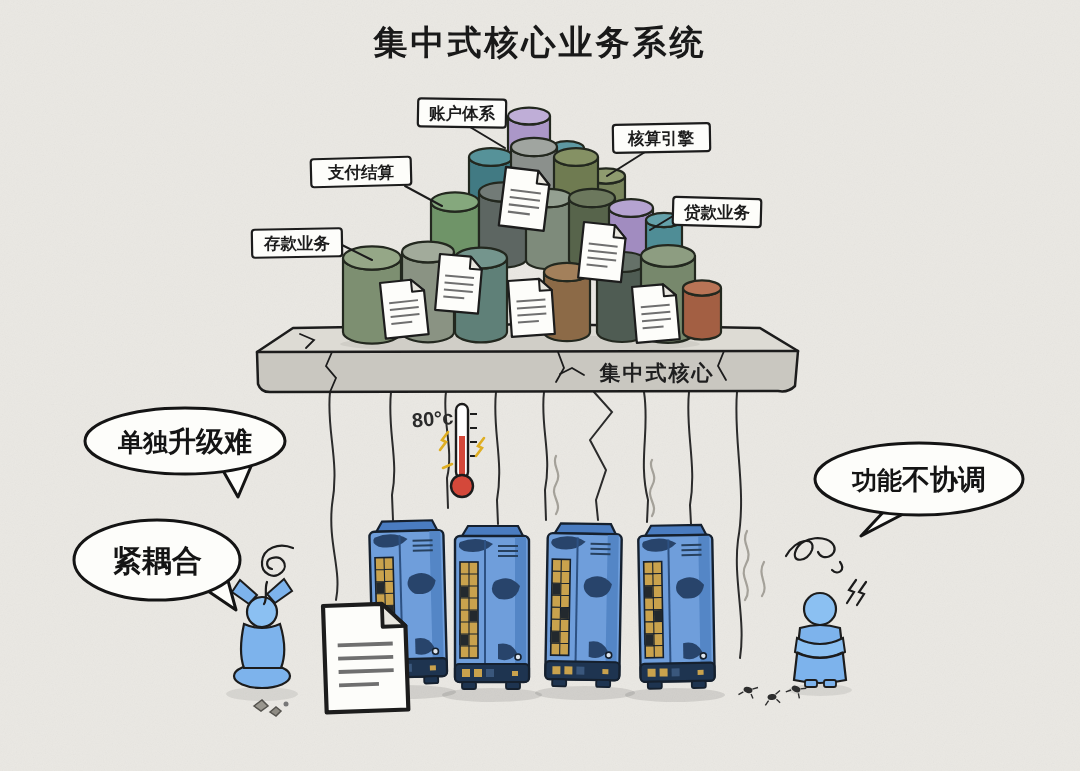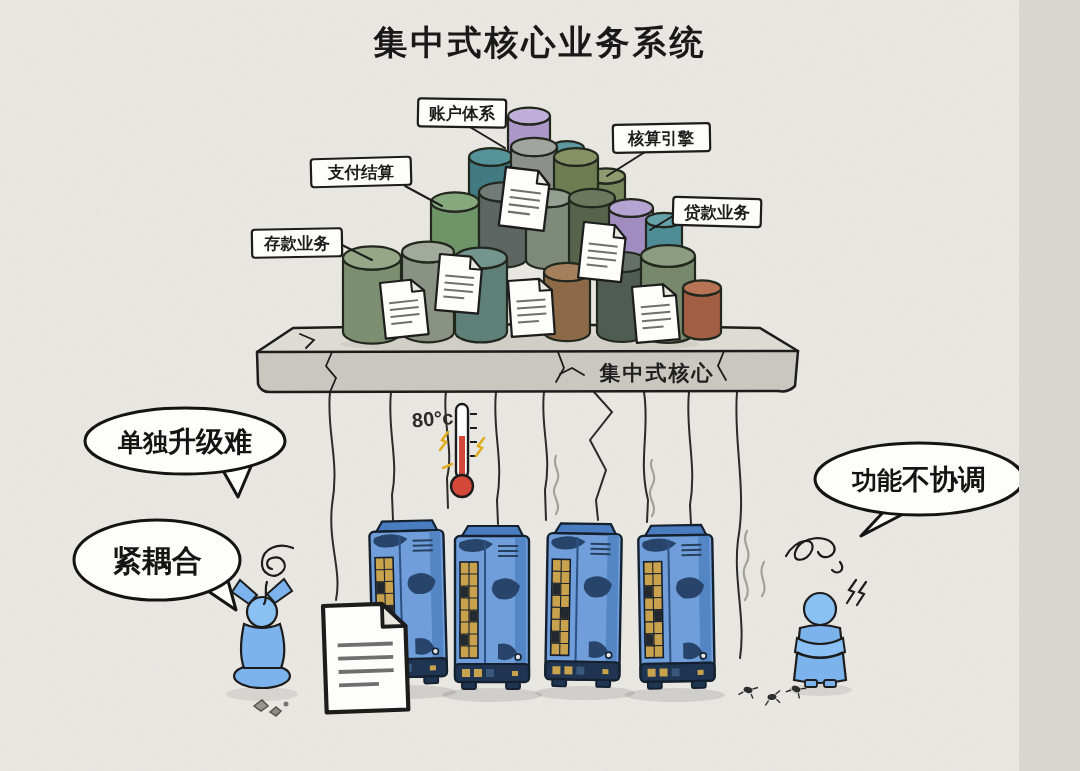--- a/index.html
+++ b/index.html
@@ -1,17 +1,17 @@
 <!DOCTYPE html>
 <html><head>
 <meta charset="utf-8">
 <style>
   html,body{margin:0;padding:0;}
   body{background:#d8d6d1;font-family:"Liberation Sans",sans-serif;}
-  .stage{position:relative;width:980px;height:771px;background:#84cc16;overflow:hidden;padding-left:39px;}
+  .stage{position:relative;width:1080px;height:771px;background:#84cc16;overflow:hidden;}
   svg{position:absolute;inset:0;display:block;}
   .title-text{font:900 34px "Liberation Sans",sans-serif;fill:#191919;text-anchor:middle;letter-spacing:3px;}
   .labelbox{fill:#fdfdfa;stroke:#1c1c1c;stroke-width:2.2;}
   .labeltext{font:700 16.5px "Liberation Sans",sans-serif;fill:#1c1c1c;text-anchor:middle;}
   .leader{stroke:#1c1c1c;stroke-width:2;fill:none;stroke-linecap:round;}
   .platform-label{font:800 21px "Liberation Sans",sans-serif;fill:#1f1f1f;text-anchor:middle;letter-spacing:2px;}
   .hangline{stroke:#2b2b2b;stroke-width:2;fill:none;stroke-linecap:round;}
   .cyl > path, .cyl > ellipse{stroke:#23281f;stroke-width:2.2;}
   .bubble{fill:#fdfdfa;stroke:#141414;stroke-width:3;stroke-linejoin:round;}
   .bubble-text{font:700 25px "Liberation Sans",sans-serif;fill:#141414;text-anchor:middle;}

